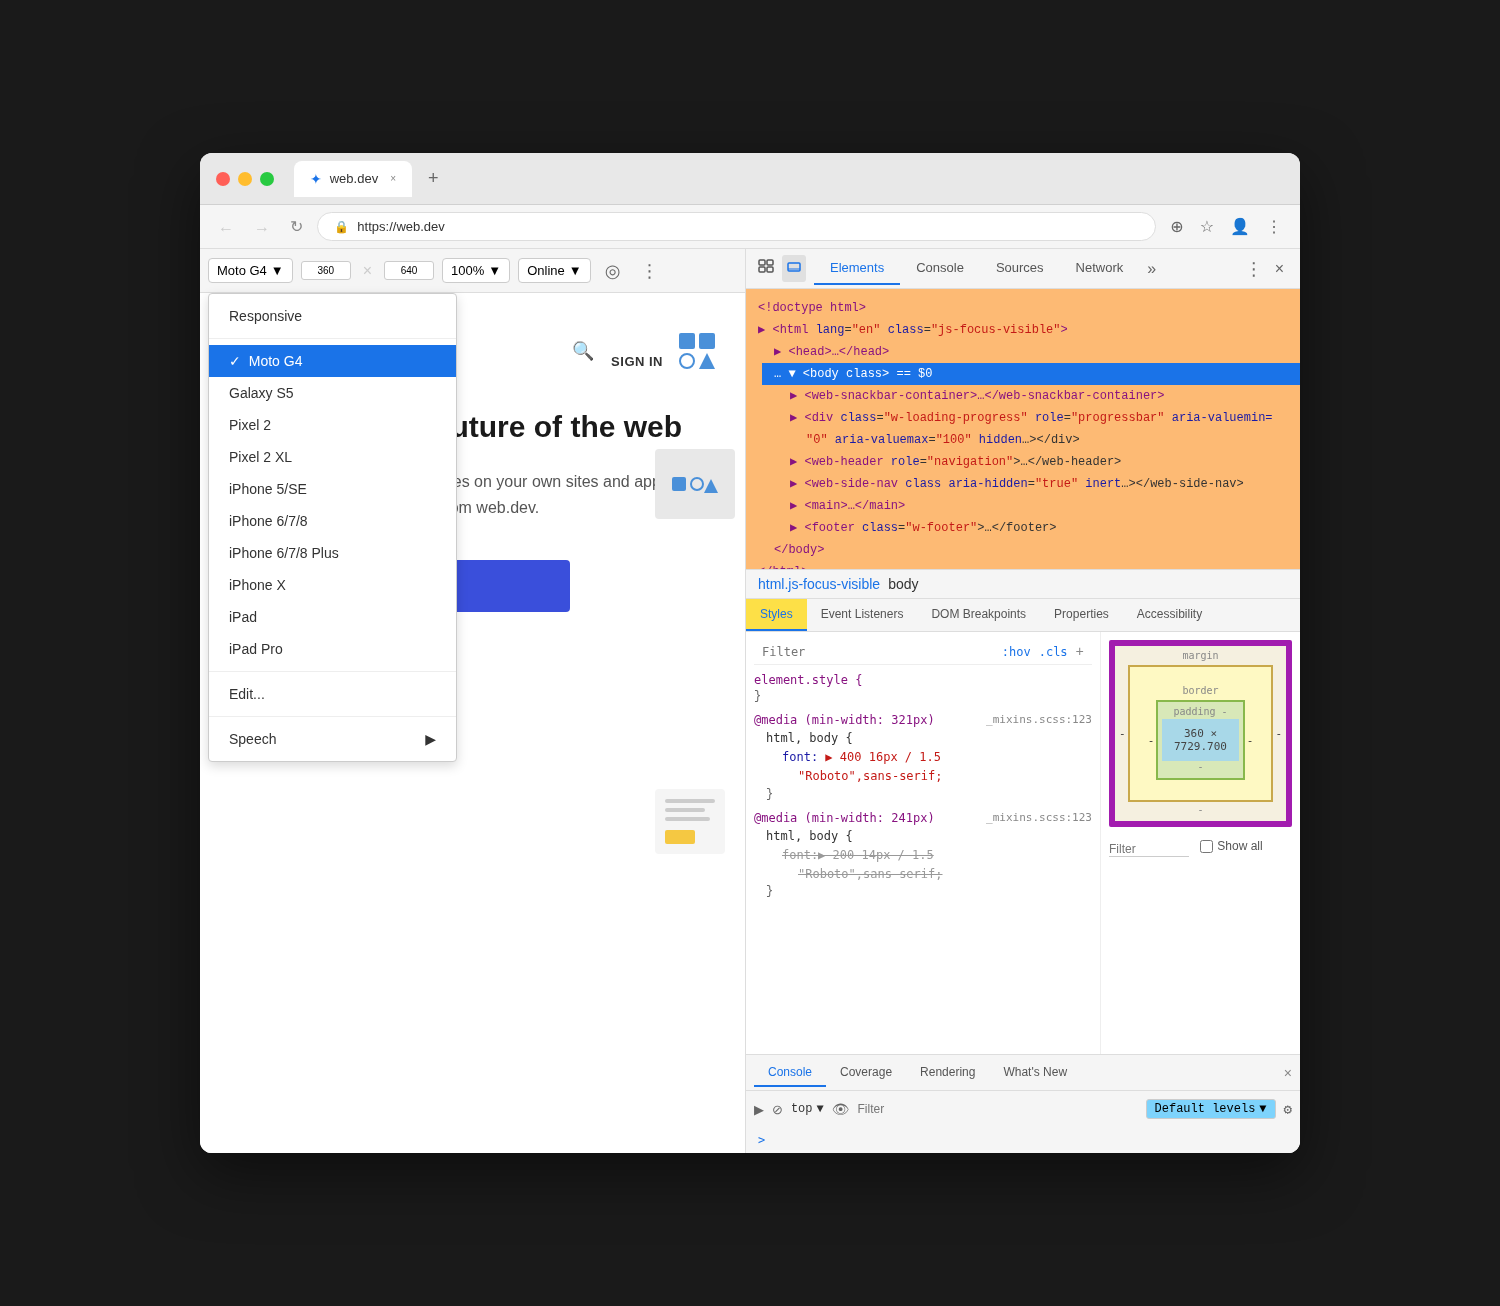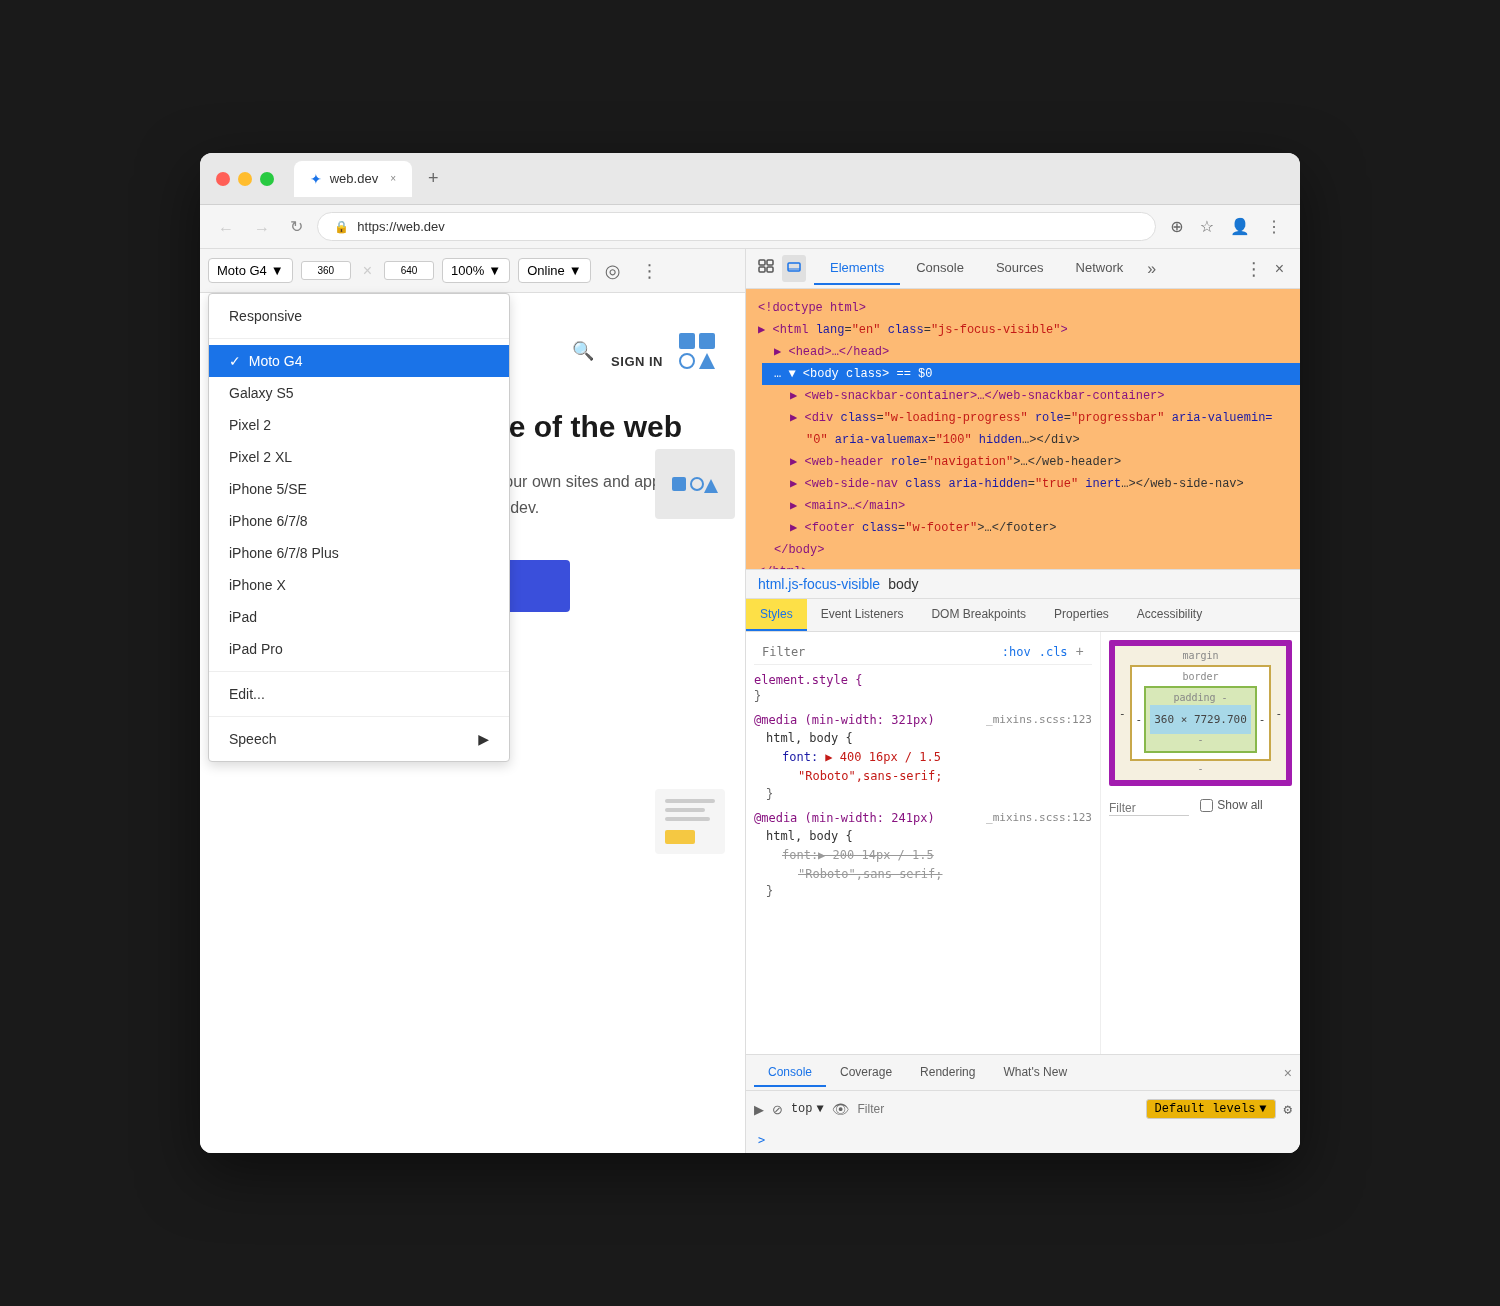--- a/index.html
+++ b/index.html
@@ -154,21 +154,21 @@
     
     .device-dropdown {
       position: absolute;
       top: 44px;
       left: 8px;
       background: #fff;
       border: 1px solid #ccc;
       border-radius: 4px;
       box-shadow: 0 4px 12px rgba(0,0,0,0.15);
       z-index: 100;
-      width: 302px;
+      width: 249px;
       font-size: 14px;
     }
     .dropdown-section { padding: 6px 0; border-bottom: 1px solid #eee; }
     .dropdown-section:last-child { border-bottom: none; }
     .dropdown-item {
       padding: 8px 20px;
       cursor: pointer;
       color: #333;
       display: flex;
       align-items: center;
@@ -428,22 +428,22 @@
       padding: 4px;
       background: #f5f0e0;
       font-size: 11px;
       font-family: monospace;
       text-align: center;
       color: #333;
     }
     .bm-label { color: #888; font-size: 10px; margin-bottom: 2px; }
     .bm-border {
       border: 2px solid #c8a84b;
-      background: #ffffff;
-      padding: 4px;
+      background: #fef9c3;
+      padding: 18px;
       margin: 2px;
     }
     .bm-padding {
       border: 2px solid #88b84b;
       background: #d8e8b8;
       padding: 4px;
       margin: 2px;
     }
     .bm-content {
       background: #a8d8e8;
@@ -499,21 +499,21 @@
     .cons-eye { color: #666; font-size: 14px; }
     .cons-filter {
       border: none;
       outline: none;
       font-size: 12px;
       color: #333;
       background: none;
       flex: 1;
     }
     .cons-level {
-      background: #eab308;
+      background: #7dd3fc;
       border: 1px solid #ccc;
       border-radius: 3px;
       padding: 2px 8px;
       font-size: 12px;
       cursor: pointer;
       display: flex;
       align-items: center;
       gap: 4px;
     }
     .cons-gear { color: #666; font-size: 14px; cursor: pointer; }

